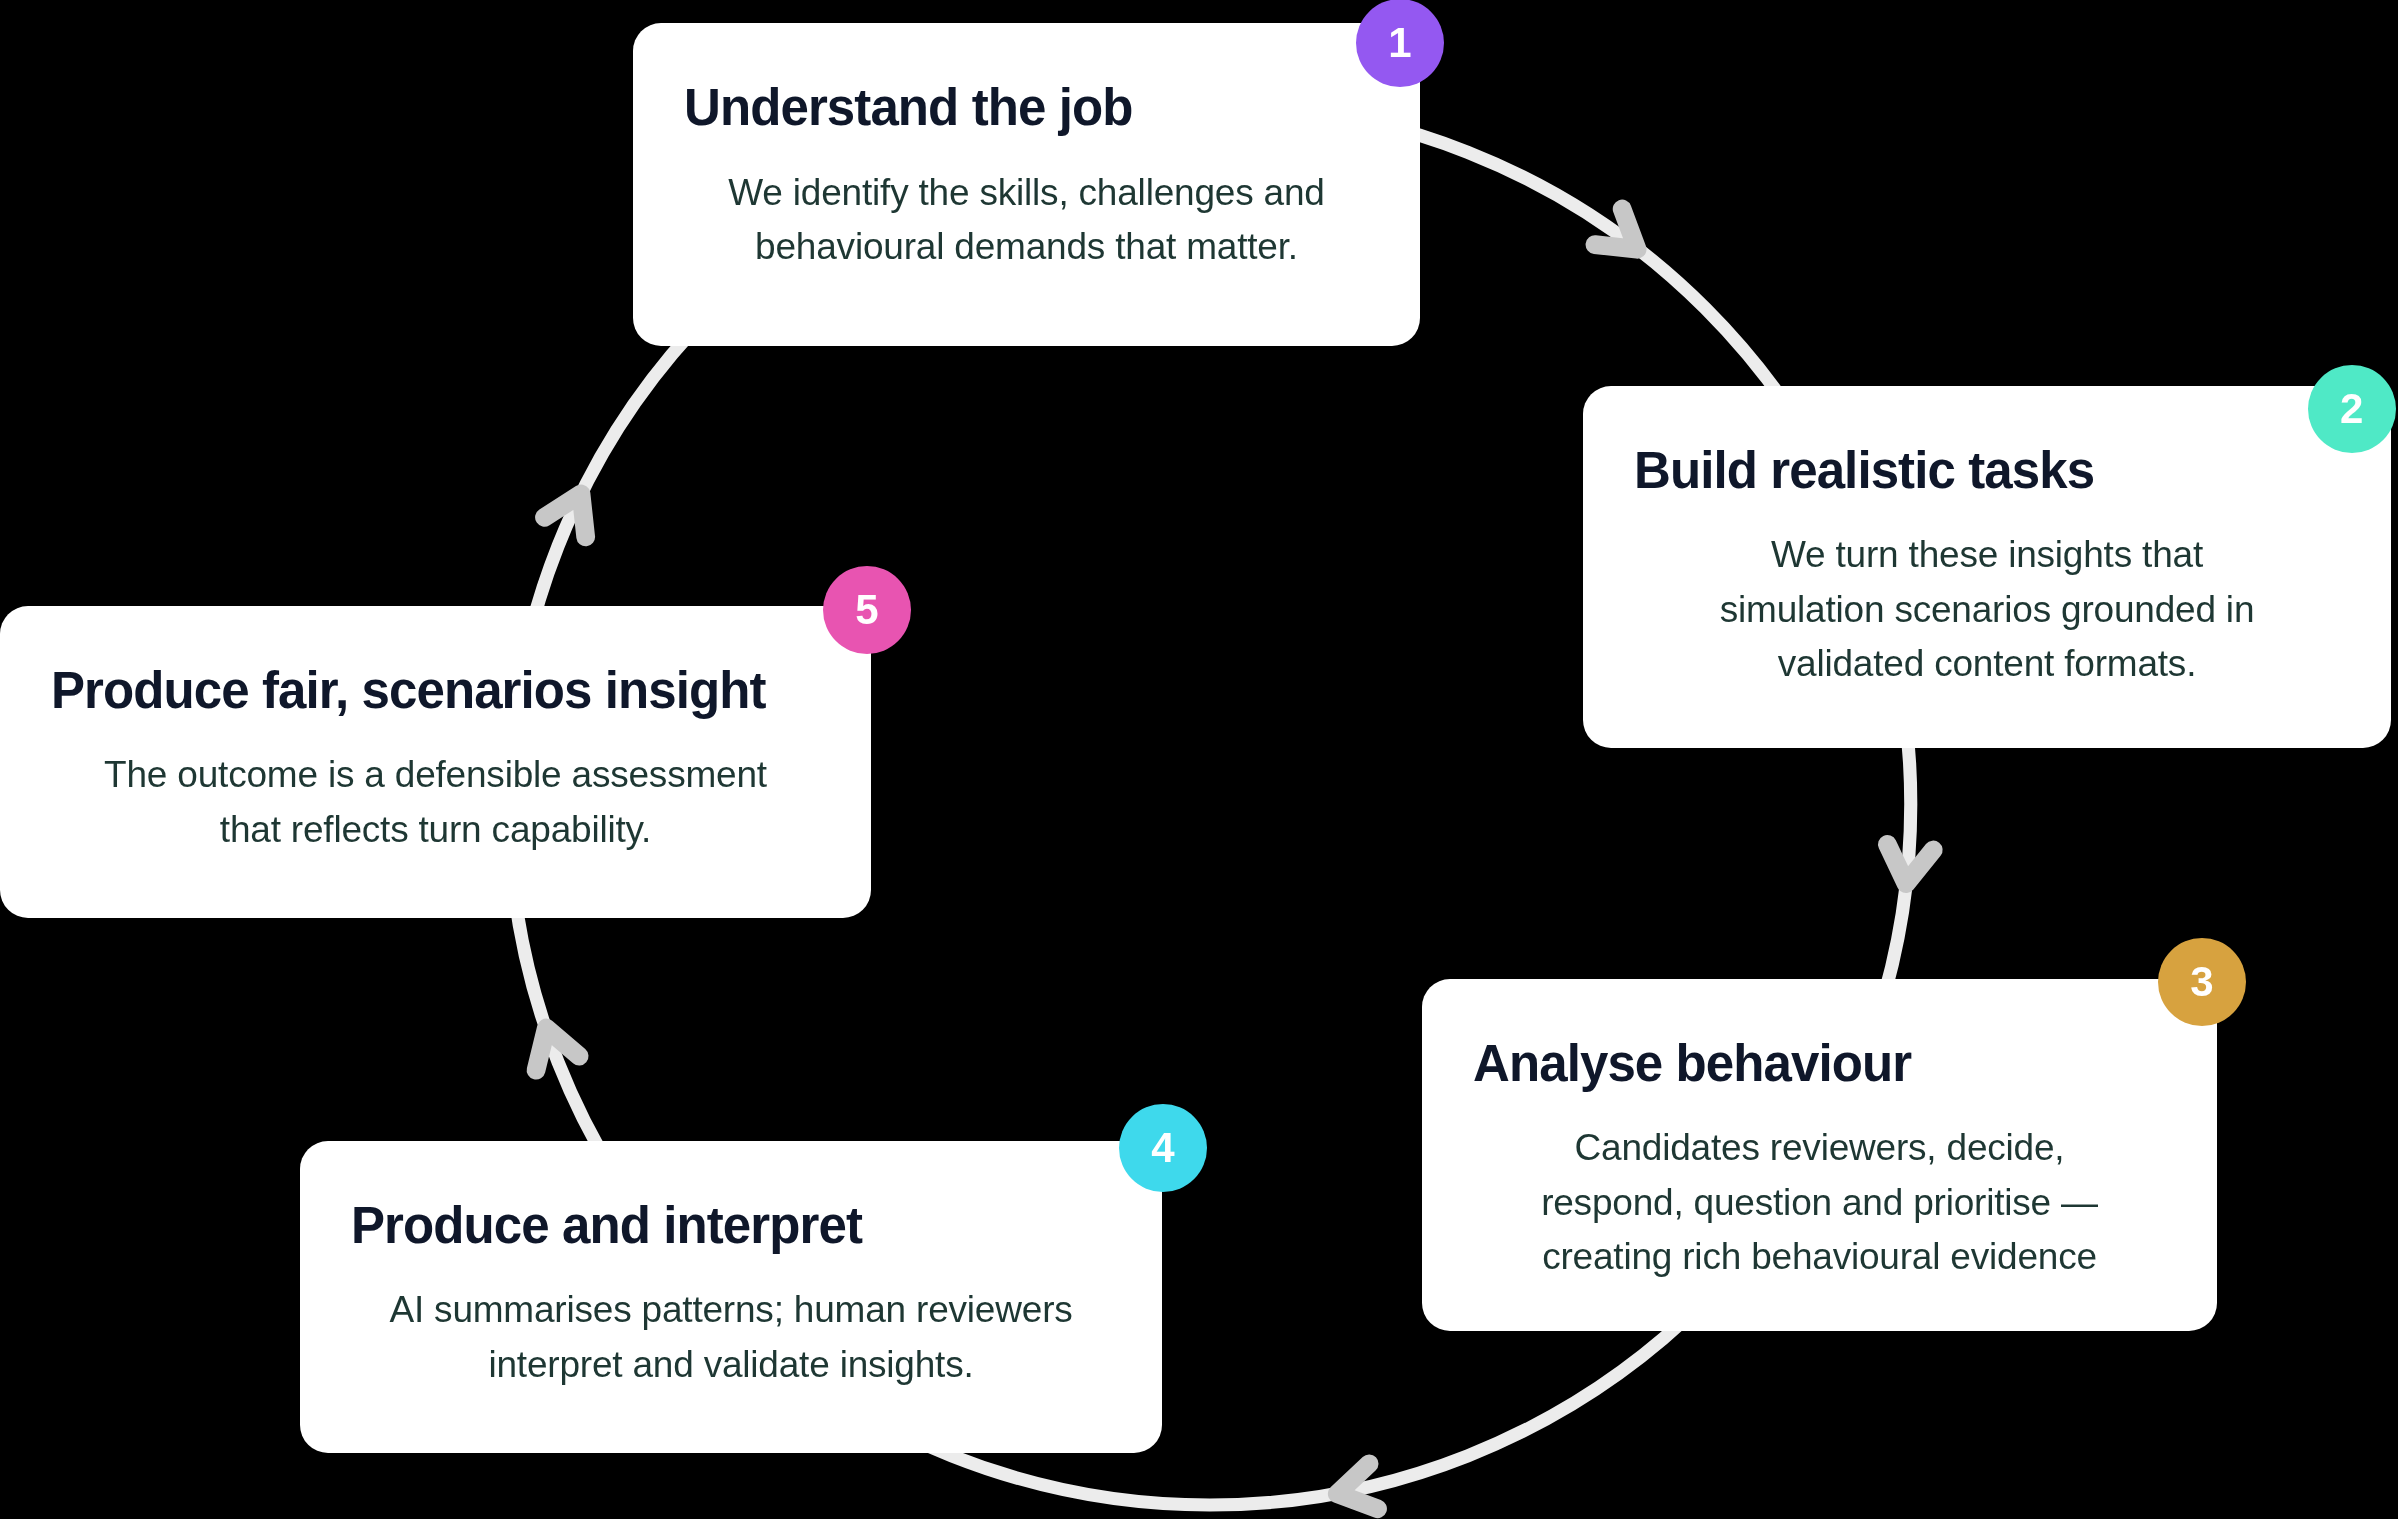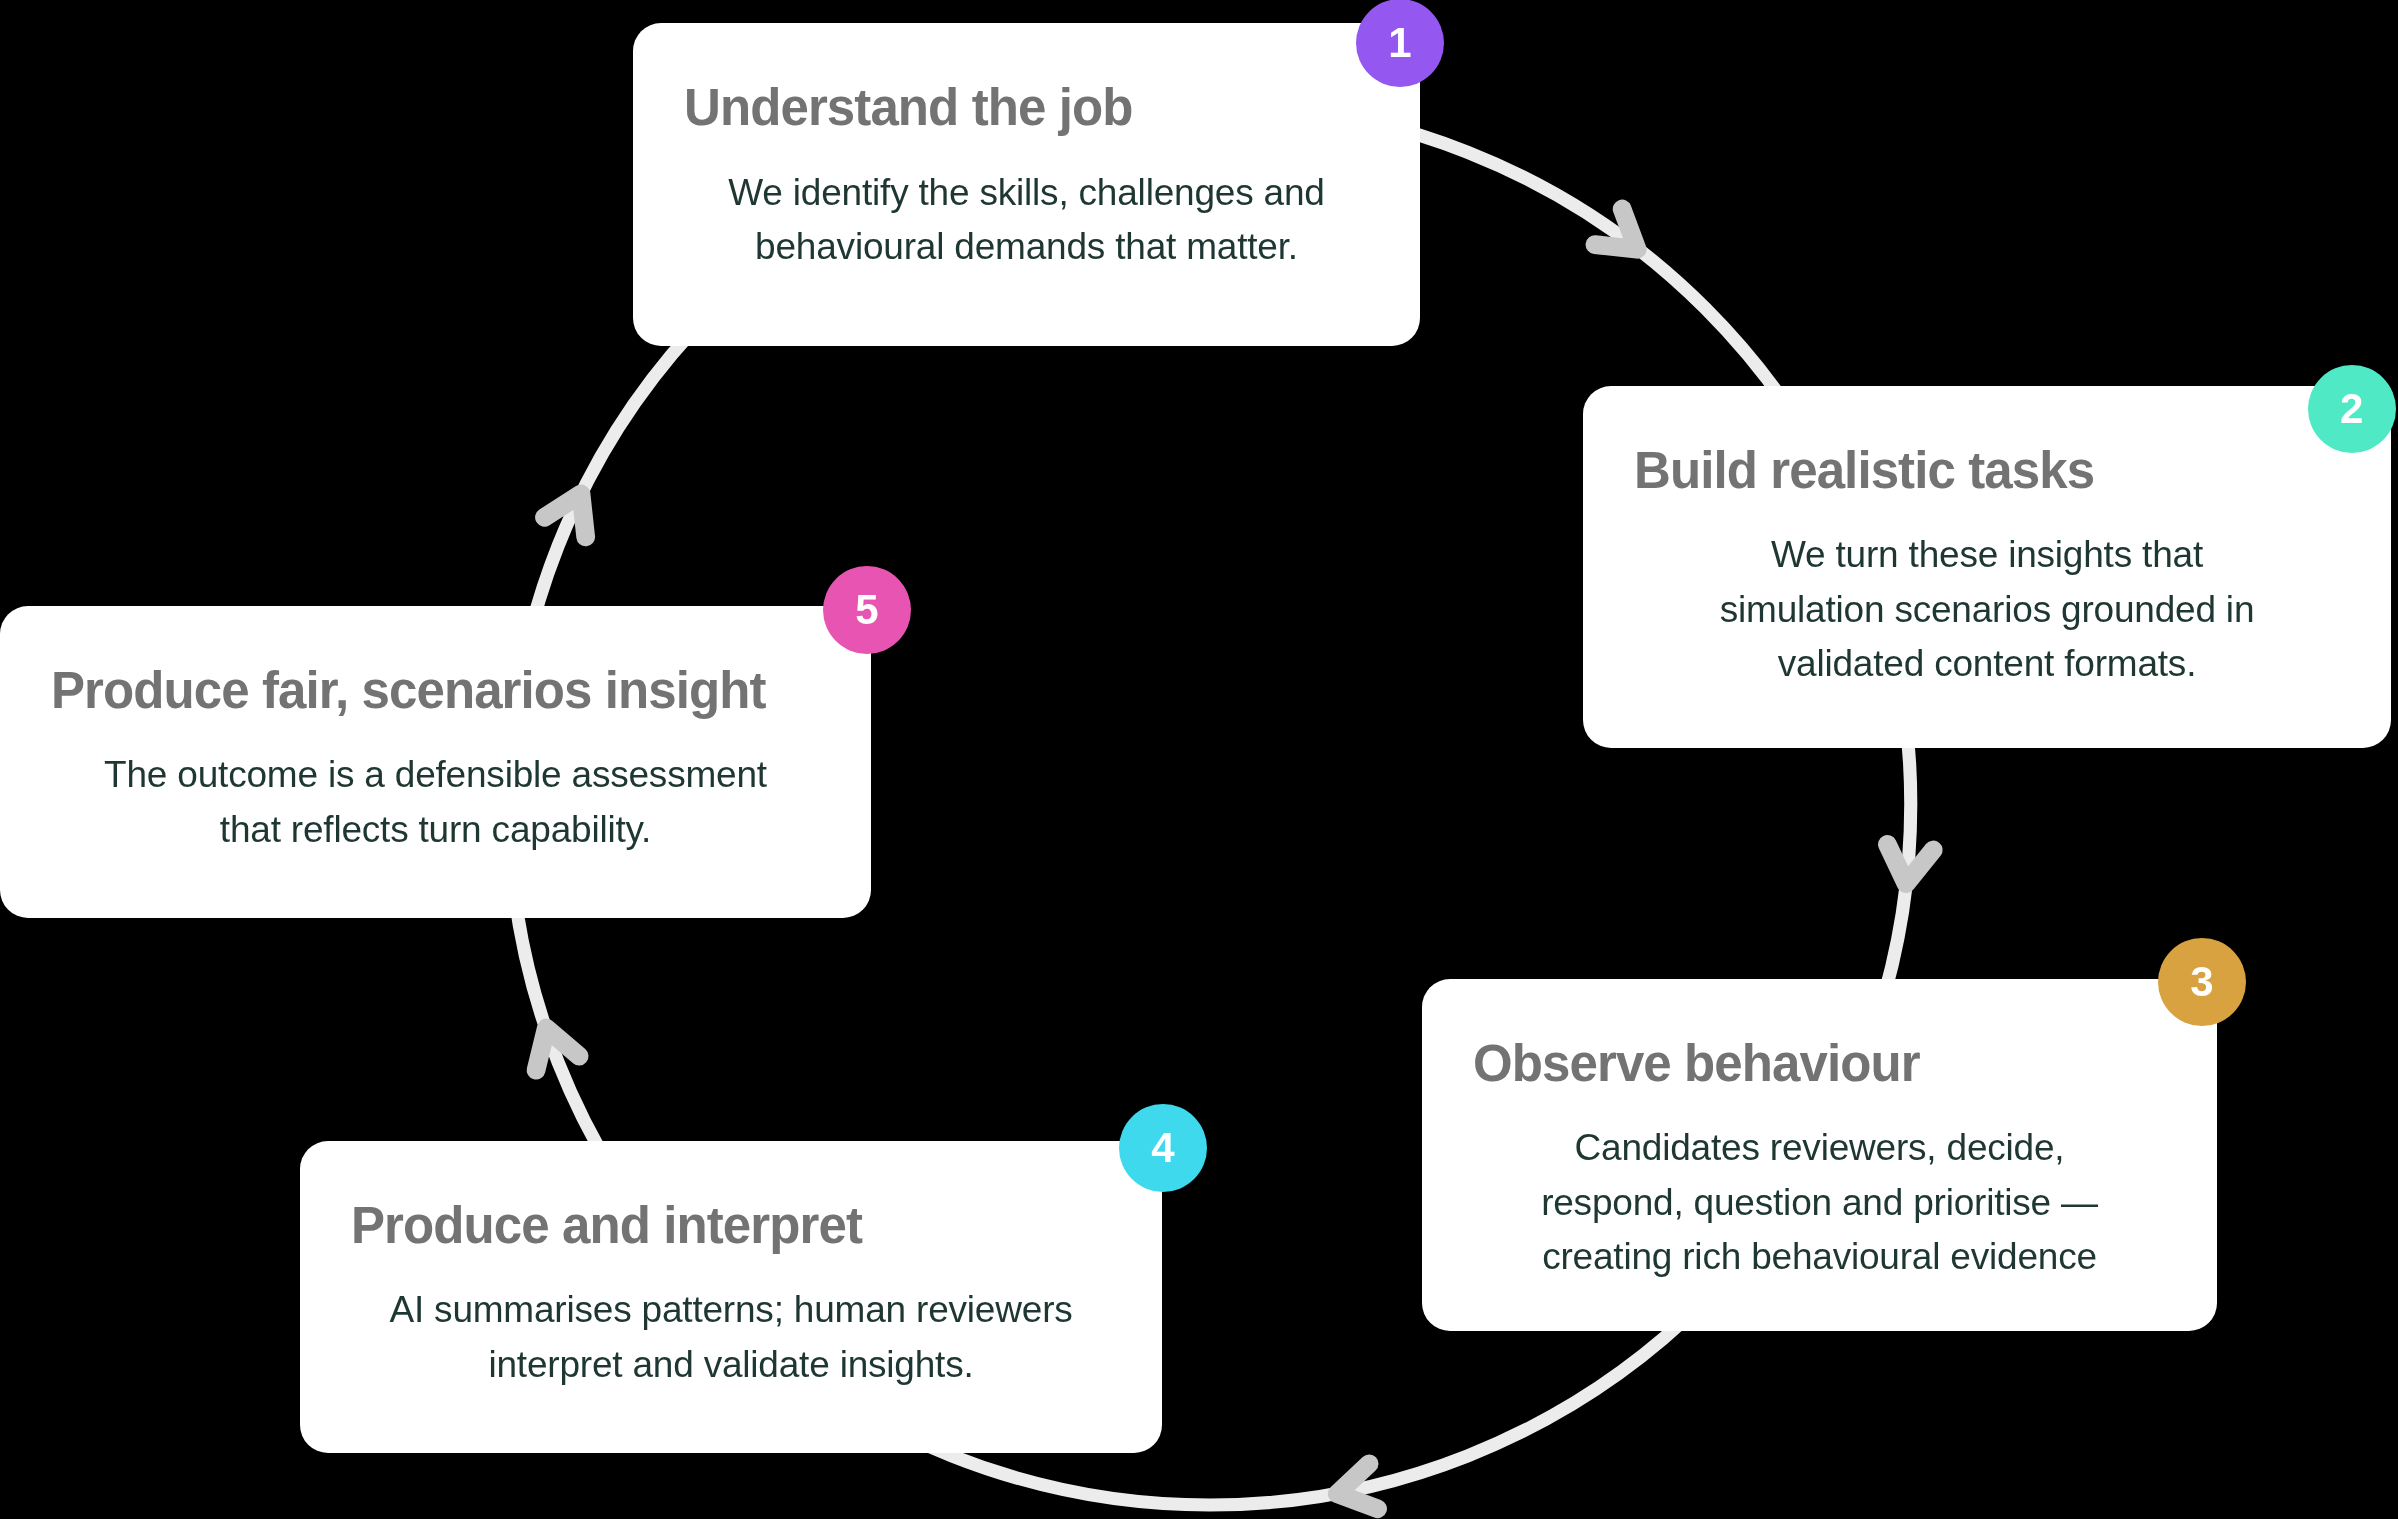--- a/index.html
+++ b/index.html
@@ -33,21 +33,21 @@
     border-radius: 28px;
     box-sizing: border-box;
     padding: 54px 51px 37px 51px;
   }
   .card h2 {
     margin: 0 0 26px 0;
     font-size: 51px;
     line-height: 1.22;
     font-weight: bold;
     letter-spacing: -0.9px;
-    color: #737373;
+    color: #0f172a;
     white-space: nowrap;
   }
   .card p {
     margin: 0;
     font-size: 37px;
     line-height: 1.47;
     font-weight: 400;
     color: #1e3733;
     white-space: pre;
     letter-spacing: -0.2px;
@@ -100,21 +100,21 @@
   <div class="card card2">
     <div class="badge" style="background-color: rgb(79, 233, 198);">2</div>
     <h2>Build realistic tasks</h2>
     <p>We turn these insights that
 simulation scenarios grounded in
 validated content formats.</p>
   </div>
 
   <div class="card card3">
     <div class="badge" style="background-color: rgb(215, 162, 63);">3</div>
-    <h2>Observe behaviour</h2>
+    <h2>Analyse behaviour</h2>
     <p>Candidates reviewers, decide,
 respond, question and prioritise —
 creating rich behavioural evidence</p>
   </div>
 
   <div class="card card4">
     <div class="badge" style="background-color: rgb(62, 217, 236);">4</div>
     <h2>Produce and interpret</h2>
     <p>AI summarises patterns; human reviewers
 interpret and validate insights.</p>

